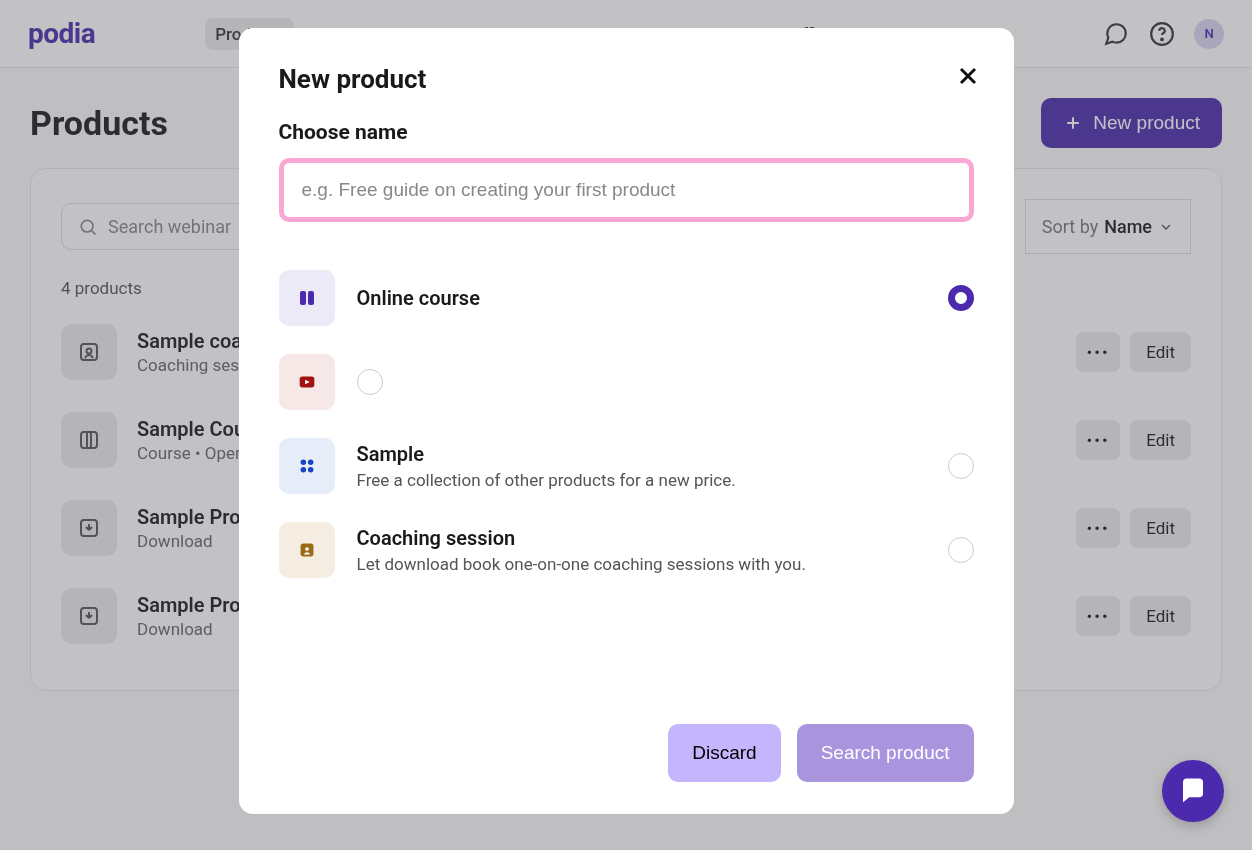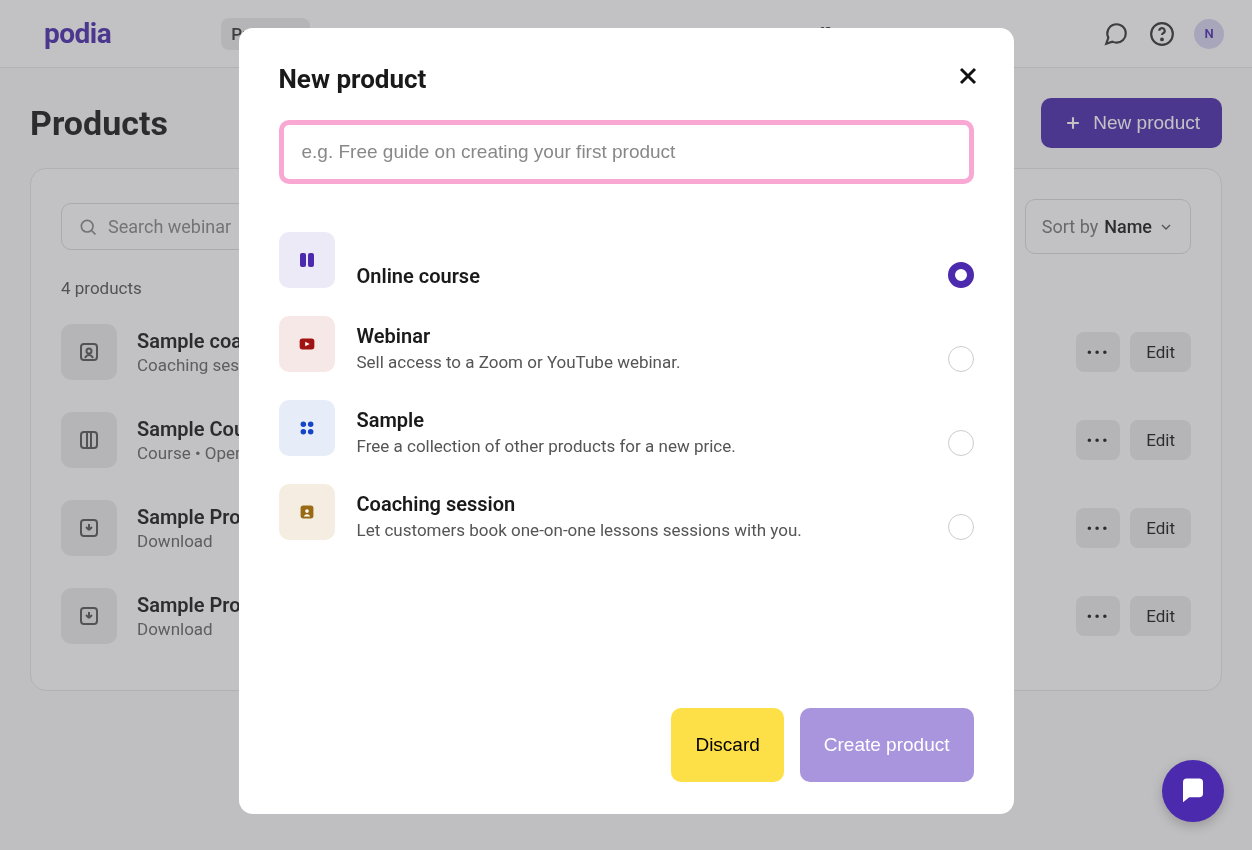--- a/index.html
+++ b/index.html
@@ -20,21 +20,20 @@
     padding: 0 28px;
     border-bottom: 1px solid #e6e6e6;
     background: #fff;
   }
   .logo {
     font-size: 28px;
     font-weight: 700;
     color: #4b2aad;
     letter-spacing: -0.5px;
     margin-right: 110px;
-    margin-left: 16px;
   }
   .nav {
     display: flex;
     gap: 28px;
     font-size: 17px;
     color: #333;
   }
   .nav-item {
     padding: 6px 10px;
     border-radius: 8px;
@@ -101,21 +100,21 @@
     align-items:center;
     gap:10px;
     border:1px solid #dcdcdc;
     border-radius:10px;
     padding:12px 16px;
     color:#888;
     font-size:18px;
   }
   .sort {
     border:1px solid #dcdcdc;
-    border-radius:10px;
+    border-radius:0;
     padding:16px 16px;
     font-size:18px;
     display:flex;
     align-items:center;
     gap:6px;
   }
   .sort .lbl { color:#777; }
   .count { color:#555; font-size:17px; margin:24px 0 10px 0; }
   .product-row {
     display:flex;
@@ -167,21 +166,21 @@
     width:100%;
     border:5px solid #f9a8d4;
     border-radius:10px;
     padding:16px 18px;
     font-size:19px;
     color:#333;
     margin-bottom:30px;
   }
   .name-input::placeholder { color:#888; }
   .type-list { display:flex; flex-direction:column; gap:28px; margin-top:18px;}
-  .type-item { display:flex; align-items:flex-end; gap:22px; cursor:pointer;}
+  .type-item { display:flex; align-items:center; gap:22px; cursor:pointer;}
   .type-icon {
     width:56px;height:56px;
     border-radius:10px;
     display:flex;align-items:center;justify-content:center;
     flex-shrink:0;
   }
   .ti-purple { background:#eceaf7; color:#4b2aad;}
   .ti-teal   { background:#e2efef; color:#1f7a77;}
   .ti-red    { background:#f7e8e8; color:#a11313;}
   .ti-blue   { background:#e6edf9; color:#1644c9;}
@@ -200,23 +199,23 @@
     border: 7px solid #4b2aad;
     background:#fff;
   }
   .modal-footer {
     position:absolute;
     right:40px; bottom:32px;
     display:flex;
     gap:16px;
   }
   .btn-secondary {
-    background:#fde047;
+    background:#c4b5fd;
     border:none;
-    padding:26px 24px;
+    padding:18px 24px;
     border-radius:10px;
     font-size:19px;
     font-weight:500;
     cursor:pointer;
   }
   .btn-primary {
     background:#a895de;
     color:#fff;
     border:none;
     padding:14px 24px;
@@ -378,20 +377,21 @@
 
 <div class="overlay">
   <div class="modal">
     <div class="modal-title">New product</div>
     <div class="close-x">
       <svg width="28" height="28" viewBox="0 0 24 24" fill="none" stroke="#111" stroke-width="2.5">
           <path d="M6 6l12 12M18 6 6 18"></path>
         </svg>
     </div>
 
+    <div class="field-label">Choose name</div>
     <input class="name-input" placeholder="e.g. Free guide on creating your first product" style="">
 
 
     <div class="type-list">
 
       <div class="type-item">
         <div class="type-icon ti-purple">
           <svg width="24" height="24" viewBox="0 0 24 24" fill="currentColor">
               <rect x="5" y="5" width="6" height="14" rx="2"></rect>
               <rect x="13" y="5" width="6" height="14" rx="2"></rect>
@@ -403,24 +403,20 @@
         <div class="radio selected"></div>
       </div>
 
 
       <div class="type-item">
         <div class="type-icon ti-red">
           <svg width="22" height="22" viewBox="0 0 24 24" fill="currentColor">
               <rect x="4" y="6" width="16" height="12" rx="3"></rect>
               <path d="M10 9.5v5l5-2.5-5-2.5z" fill="#fff"></path>
             </svg>
-        </div>
-        <div class="type-text">
-          <div class="type-title">Webinar</div>
-          <div class="type-desc">Sell access to a Zoom or YouTube webinar.</div>
         </div>
         <div class="radio"></div>
       </div>
 
       <div class="type-item">
         <div class="type-icon ti-blue">
           <svg width="22" height="22" viewBox="0 0 24 24" fill="currentColor">
               <circle cx="8" cy="8" r="3"></circle>
               <circle cx="16" cy="8" r="3"></circle>
               <circle cx="8" cy="16" r="3"></circle>
@@ -437,29 +433,29 @@
       <div class="type-item">
         <div class="type-icon ti-brown">
           <svg width="22" height="22" viewBox="0 0 24 24" fill="currentColor">
               <rect x="5" y="5" width="14" height="14" rx="3"></rect>
               <circle cx="12" cy="11" r="2" fill="#fff"></circle>
               <path d="M8.5 17c.8-1.8 2.3-2.5 3.5-2.5s2.7.7 3.5 2.5" fill="#fff"></path>
             </svg>
         </div>
         <div class="type-text">
           <div class="type-title">Coaching session</div>
-          <div class="type-desc">Let customers book one-on-one lessons sessions with you.</div>
+          <div class="type-desc">Let download book one-on-one coaching sessions with you.</div>
         </div>
         <div class="radio"></div>
       </div>
     </div>
 
     <div class="modal-footer">
       <button class="btn-secondary">Discard</button>
-      <button class="btn-primary">Create product</button>
+      <button class="btn-primary">Search product</button>
     </div>
   </div>
 </div>
 
 <div class="chat-fab">
   <span>
     <svg width="30" height="30" viewBox="0 0 24 24" fill="#fff">
         <path d="M4 5a3 3 0 0 1 3-3h10a3 3 0 0 1 3 3v9a3 3 0 0 1-3 3H9l-5 4V5z"></path>
       </svg>
   </span>

